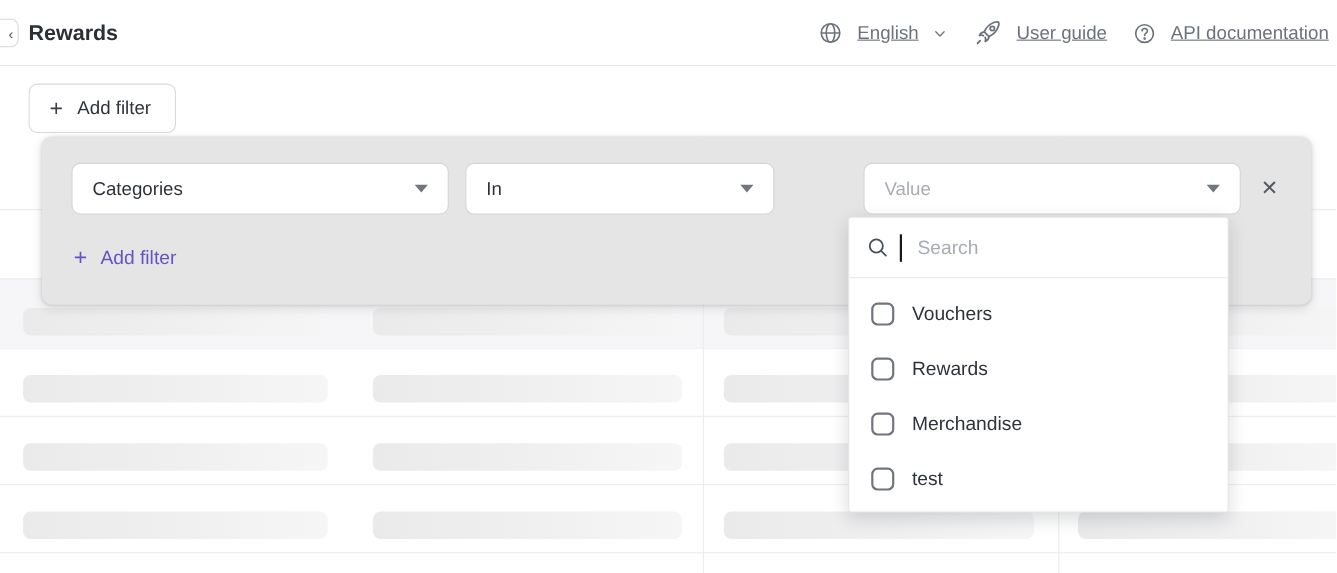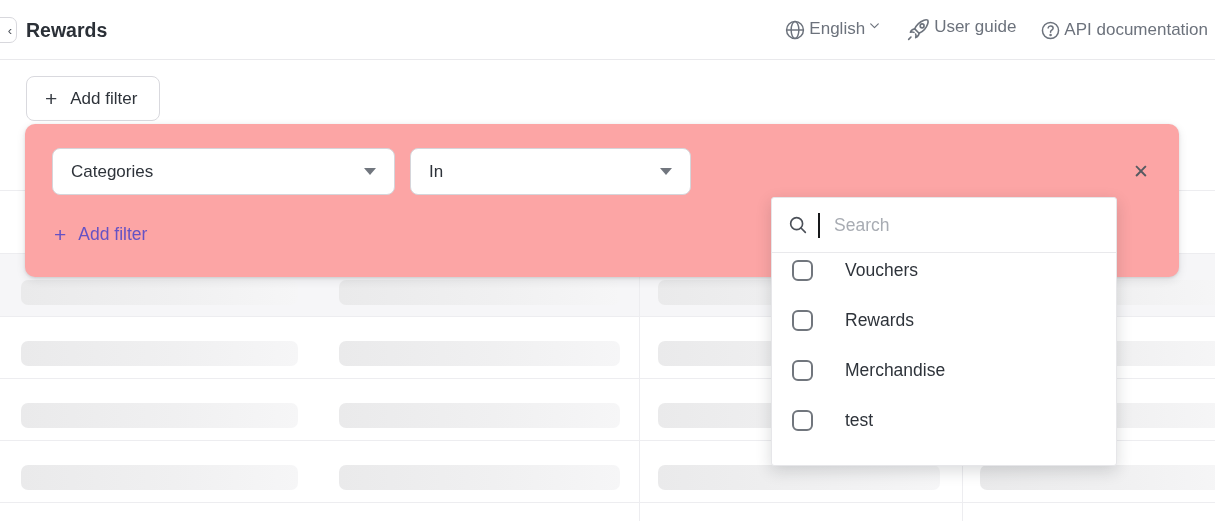--- a/index.html
+++ b/index.html
@@ -11,21 +11,21 @@
   .topbar { position:absolute; left:0; top:0; width:1215px; height:60px; background:#fff;
             border-bottom:1px solid #e9e9ec; z-index:4; }
   .collapse-btn { position:absolute; left:-9px; top:17px; width:26px; height:26px;
             border:1px solid #d8d8dd; border-radius:7px; background:#fff; color:#4b5058;
             font-size:13px; display:flex; align-items:center; justify-content:flex-end;
             padding-right:4px; cursor:pointer; }
   .page-title { position:absolute; left:26px; top:0; height:52px; line-height:60px;
             font-size:19.5px; font-weight:700; color:#2b3037; }
   .topnav { position:absolute; right:7px; top:0; height:60px; display:flex; align-items:center;
             gap:24px; color:#6c727c; font-size:17px; }
-  .nav-item { display:flex; align-items:flex-start; gap:3px; cursor:pointer; white-space:nowrap; }
+  .nav-item { display:flex; align-items:center; gap:13px; cursor:pointer; white-space:nowrap;text-decoration:underline; }
   .icon { display:inline-flex; align-items:center; justify-content:center; }
 
   
   .gray-band { position:absolute; left:0; top:253px; width:1215px; height:63px; background:#f6f6f8; z-index:0; }
   .vdiv { position:absolute; top:124px; bottom:0; width:1px; background:#ededf0; z-index:1; }
   .vdiv.v1 { left:639px; } .vdiv.v2 { left:962px; }
   .hdiv { position:absolute; left:0; width:1215px; height:1px; background:#ededf0; z-index:1; }
   .sk  { position:absolute; height:25px; border-radius:7px;
          background:linear-gradient(90deg,#eaeaeb 0%,#f0f0f1 55%,#f6f6f7 100%); z-index:1; }
   .c1 { left:21px;  width:277px; } .c2 { left:339px; width:281px; }
@@ -33,22 +33,22 @@
   .r1 { top:280px; } .r2 { top:341px; } .r3 { top:403px; } .r4 { top:465px; }
 
   
   .add-filter-btn { position:absolute; left:26px; top:76px; height:45px; z-index:3;
         display:flex; align-items:center; gap:13px; padding:0 22px 0 18px;
         background:#fff; border:1px solid #d9d9de; border-radius:8px;
         font-family:"Liberation Sans",sans-serif; font-size:17px; color:#2e333a; cursor:pointer; }
   .add-filter-btn .plus { font-size:21px; font-weight:400; color:#3a3f46; line-height:1; }
 
   
-  .filter-card { position:absolute; left:25px; top:124px; width:1154px; height:153px;
-        background:#fca5a5; border-radius:10px; z-index:5;
+  .filter-card { position:absolute; left:38px; top:124px; width:1154px; height:153px;
+        background:#e5e5e5; border-radius:10px; z-index:5;
         box-shadow:0 1px 3px rgba(25,28,35,.12), 0 3px 10px rgba(25,28,35,.10); }
   .select { position:absolute; top:24px; height:47px; background:#fff;
         border:1px solid #d5d5da; border-radius:8px; display:flex; align-items:center;
         justify-content:space-between; padding:0 18px; font-size:17px; cursor:pointer; }
   .select.f-field { left:27px;  width:343px; }
   .select.f-op    { left:385px; width:281px; }
   .select.f-value { left:747px; width:343px; }
   .select-value { color:#2e333a; }
   .select-placeholder { color:#a8acb3; }
   .caret { width:0; height:0; border-left:6px solid transparent; border-right:6px solid transparent;
@@ -67,21 +67,21 @@
         box-shadow:0 5px 16px rgba(25,28,35,.16); }
   .search-row { position:relative; height:55px; border-bottom:1px solid #e9e9ec; }
   .mag { position:absolute; left:15px; top:16px; }
   .text-cursor { position:absolute; left:46px; top:15px; width:2px; height:25px; background:#17181a;
         animation:blink 1.1s step-end infinite; }
   @keyframes blink { 0%,60%{opacity:1} 61%,100%{opacity:0} }
   .search-input { position:absolute; left:50px; top:1px; height:52px; width:280px; border:none;
         outline:none; font-family:"Liberation Sans",sans-serif; font-size:17.5px; color:#30353c; background:transparent;margin-left:12px; }
   .search-input::placeholder { color:#a8acb3; }
   .options { padding-top:7px; }
-  .option { height:50px; display:flex; align-items:flex-start; gap:32px; padding-left:20px; cursor:pointer; }
+  .option { height:50px; display:flex; align-items:center; gap:16px; padding-left:20px; cursor:pointer; }
   .checkbox { width:21px; height:21px; border:2px solid #71767d; border-radius:6px; background:#fff; flex:none; }
   .option-label { font-size:17.5px; color:#2e333a; }
 </style>
 </head>
 <body>
 
 <div class="screen">
 
   <div>
     <div class="gray-band"></div>
@@ -164,20 +164,24 @@
 
   <section class="filter-card">
     <div class="select f-field">
       <span class="select-value">Categories</span>
       <span class="caret"></span>
     </div>
     <div class="select f-op">
       <span class="select-value">In</span>
       <span class="caret"></span>
     </div>
+    <div class="select f-value">
+      <span class="select-placeholder">Value</span>
+      <span class="caret"></span>
+    </div>
     <button class="remove-btn">
       <span>✕</span>
     </button>
     <div class="add-filter-link">
       <span class="plus">+</span>
       <span>Add filter</span>
     </div>
   </section>
 
   <section class="value-dropdown">

